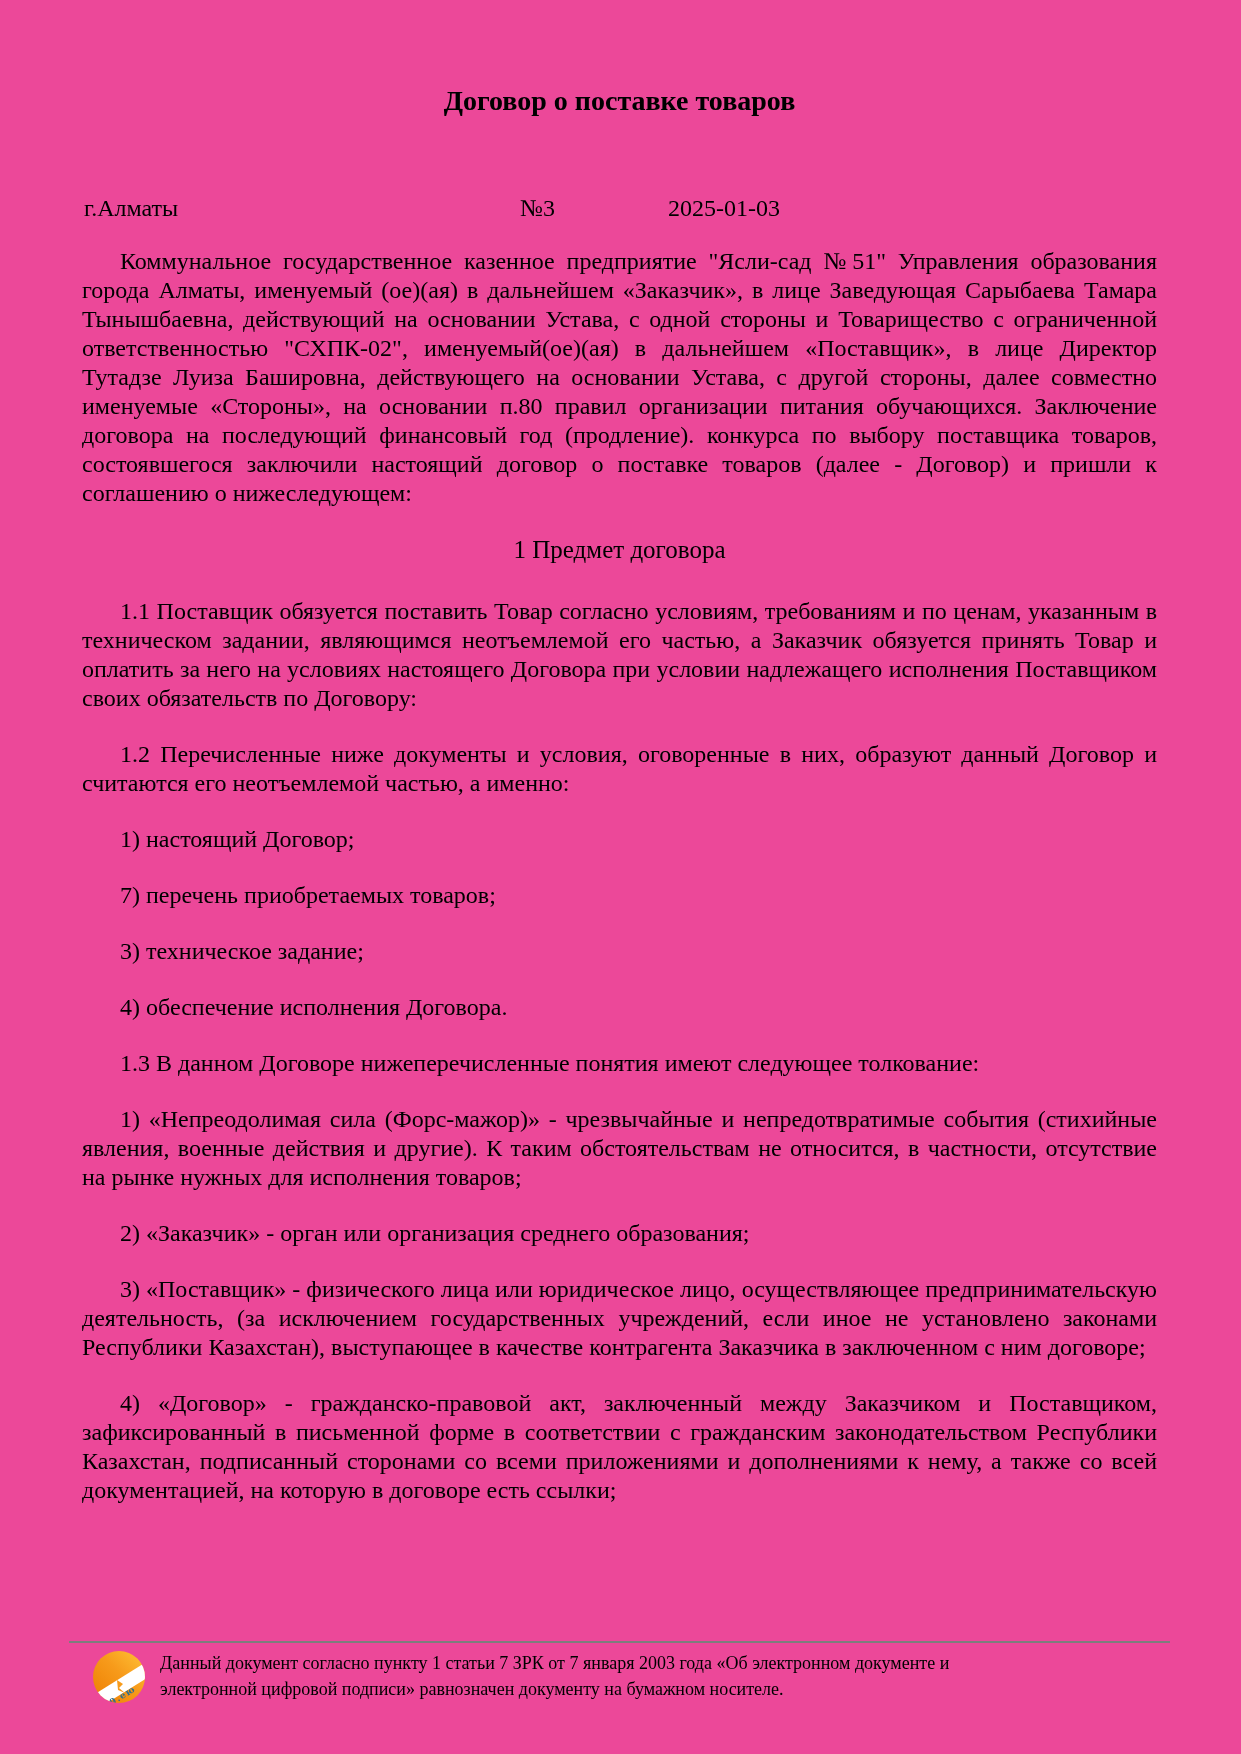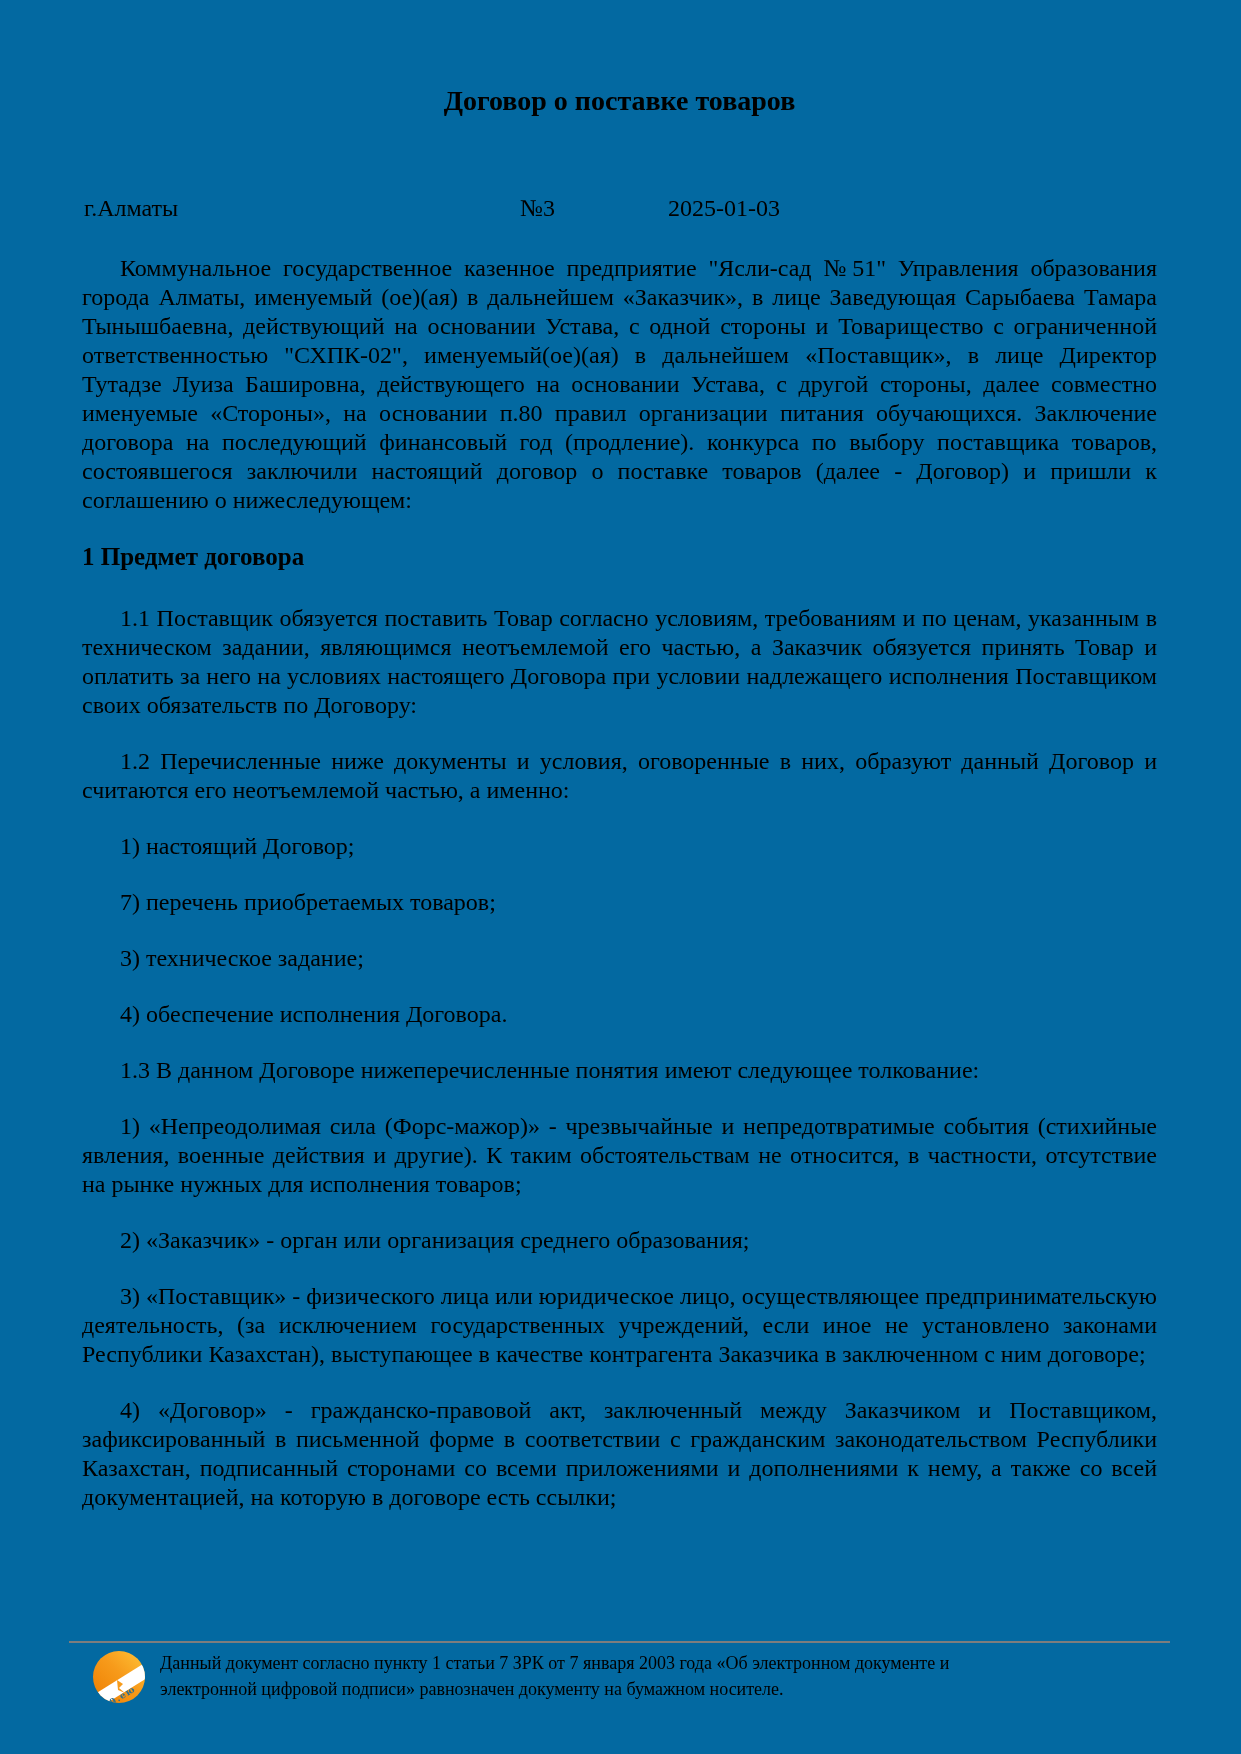--- a/index.html
+++ b/index.html
@@ -4,21 +4,21 @@
 <style>
   html, body {
     margin: 0;
     padding: 0;
     background: #ffffff;
   }
   .page {
     position: relative;
     width: 1241px;
     height: 1754px;
-    background: #0369a1;
+    background: #ec4899;
     overflow: hidden;
     font-family: "Liberation Serif", "DejaVu Serif", serif;
     color: #000000;
     box-sizing: border-box;
     padding: 0 84px 0 82px;
   }
   .doc-title {
     margin: 84px 0 0 0;
     font-size: 28px;
     line-height: 34px;
@@ -29,37 +29,37 @@
     position: relative;
     margin-top: 75px;
     height: 30px;
     font-size: 24px;
     line-height: 30px;
   }
   .meta-city   { position: absolute; left: 2px; }
   .meta-number { position: absolute; left: 438px; }
   .meta-date   { position: absolute; left: 586px; }
   .doc-body {
-    margin-top: 31px;
+    margin-top: 24px;
     height: 1404px;
     overflow: hidden;
     font-size: 24px;
     line-height: 29px;
     text-align: justify;
   }
   .para {
     margin: 0 0 27px 0;
     text-indent: 38px;
   }
   .section-heading {
     margin: 0 0 33px 0;
     font-size: 25px;
     line-height: 29px;
-    font-weight: bold;
-    text-align: left;
+    font-weight: normal;
+    text-align: center;
     text-indent: 0;
   }
   .footer-rule {
     position: absolute;
     left: 69px;
     top: 1641px;
     width: 1101px;
     height: 2px;
     background: #7d7d7d;
   }

